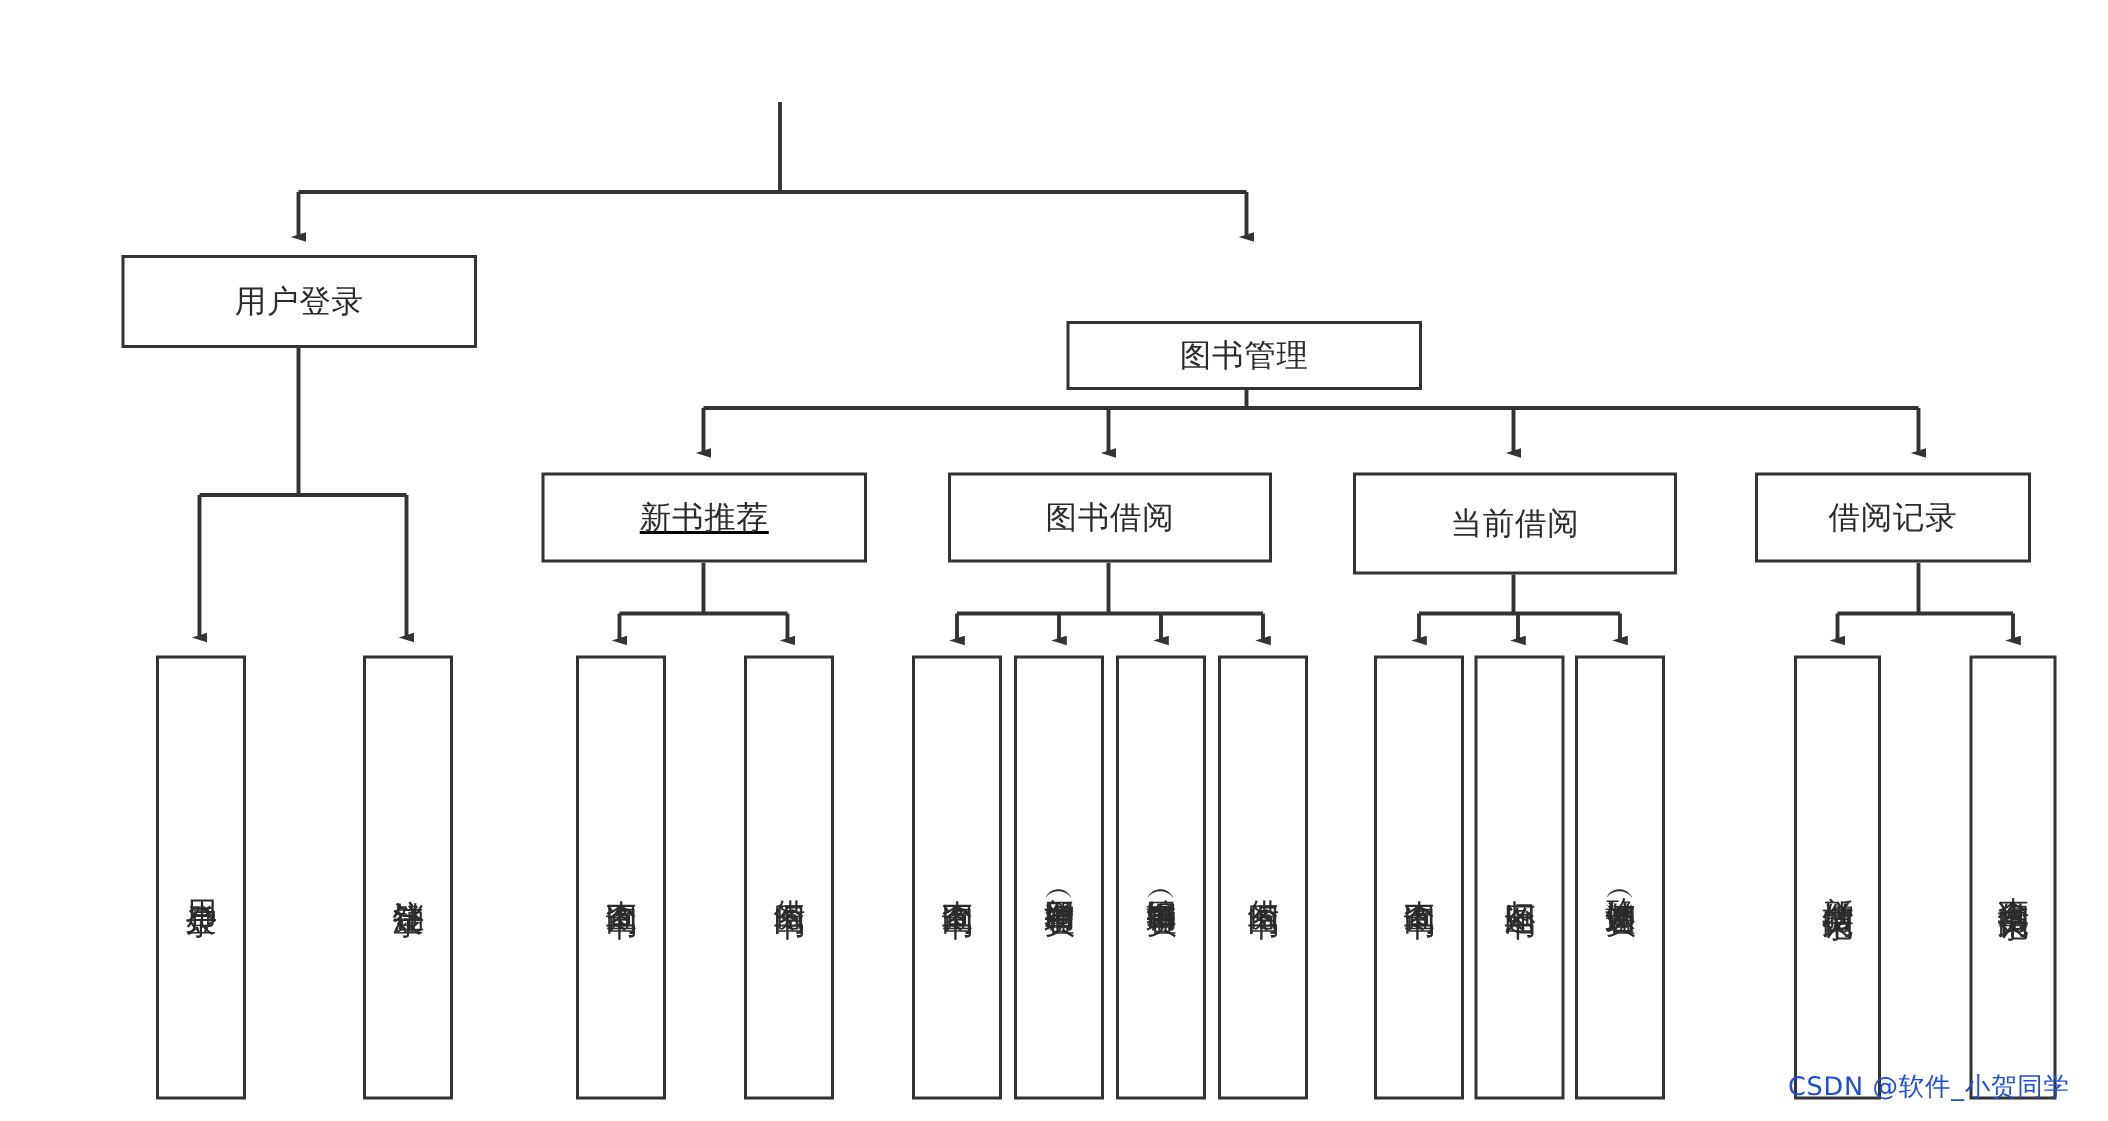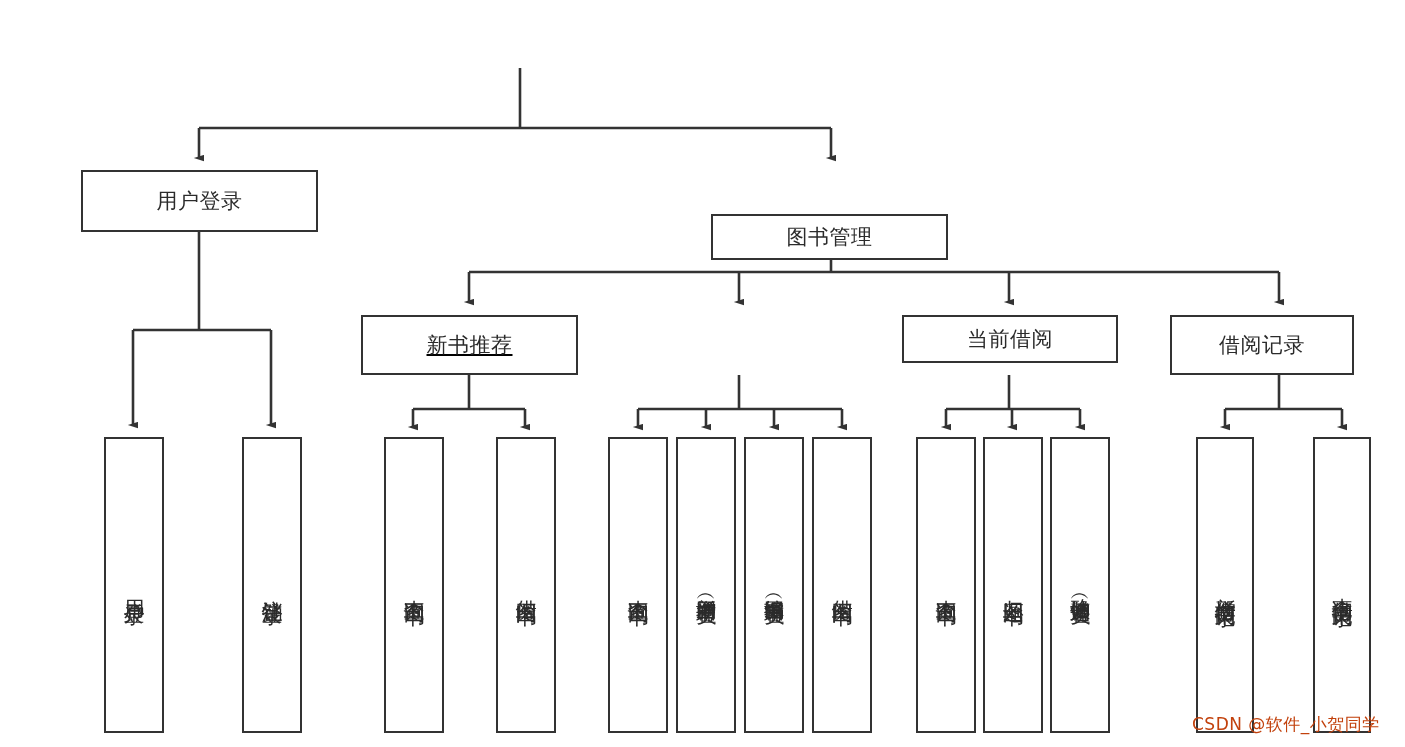--- a/index.html
+++ b/index.html
@@ -64,21 +64,21 @@
   }
   .node.vert.tall-label .node-label {
     font-size: 20px;
     letter-spacing: 1px;
   }
   .watermark {
     position: absolute;
     left: 1192px;
     top: 713px;
     font-size: 17px;
-    color: #c2410c;
+    color: #1d4ed8;
     font-family: "DejaVu Sans", "Liberation Sans", sans-serif;
     white-space: nowrap;
     z-index: 5;
     letter-spacing: 0.5px;
   }
 </style>
 </head>
 <body>
 
 <div id="diagram-root">
@@ -138,21 +138,24 @@
   <div class="node horiz" style="left:81px; top:170px; width:237px; height:62px;">
     <span class="node-label">用户登录</span>
   </div>
   <div class="node horiz" style="left:711px; top:170px; width:237px; height:46px;margin-top:44px;">
     <span class="node-label">图书管理</span>
   </div>
 
   <div class="node horiz" style="left:361px; top:315px; width:217px; height:60px;text-decoration:underline;">
     <span class="node-label">新书推荐</span>
   </div>
-  <div class="node horiz" style="left:902px; top:315px; width:216px; height:48px;">
+  <div class="node horiz" style="left:632px; top:315px; width:216px; height:60px;">
+    <span class="node-label">图书借阅</span>
+  </div>
+  <div class="node horiz" style="left:902px; top:315px; width:216px; height:68px;">
     <span class="node-label">当前借阅</span>
   </div>
   <div class="node horiz" style="left:1170px; top:315px; width:184px; height:60px;">
     <span class="node-label">借阅记录</span>
   </div>
 
   <div class="node vert" style="left:104px; top:437px; width:60px; height:296px;">
     <span class="node-label">用户登录</span>
   </div>
   <div class="node vert" style="left:242px; top:437px; width:60px; height:296px;">

